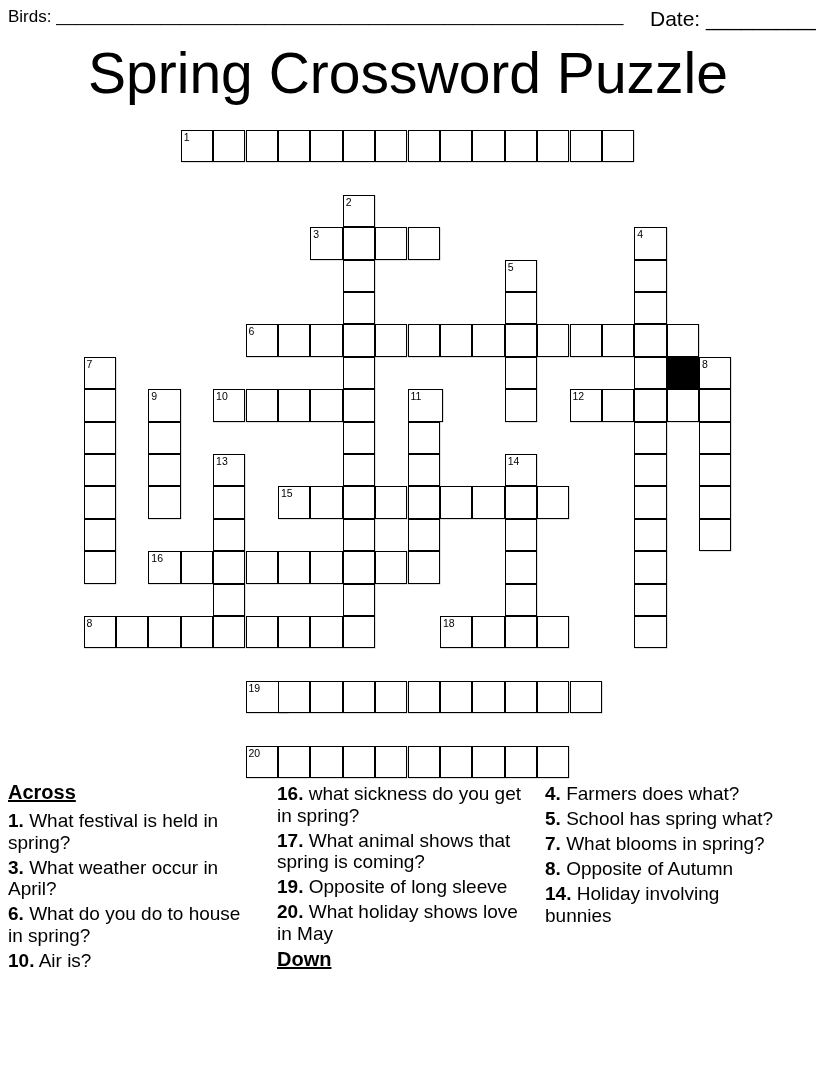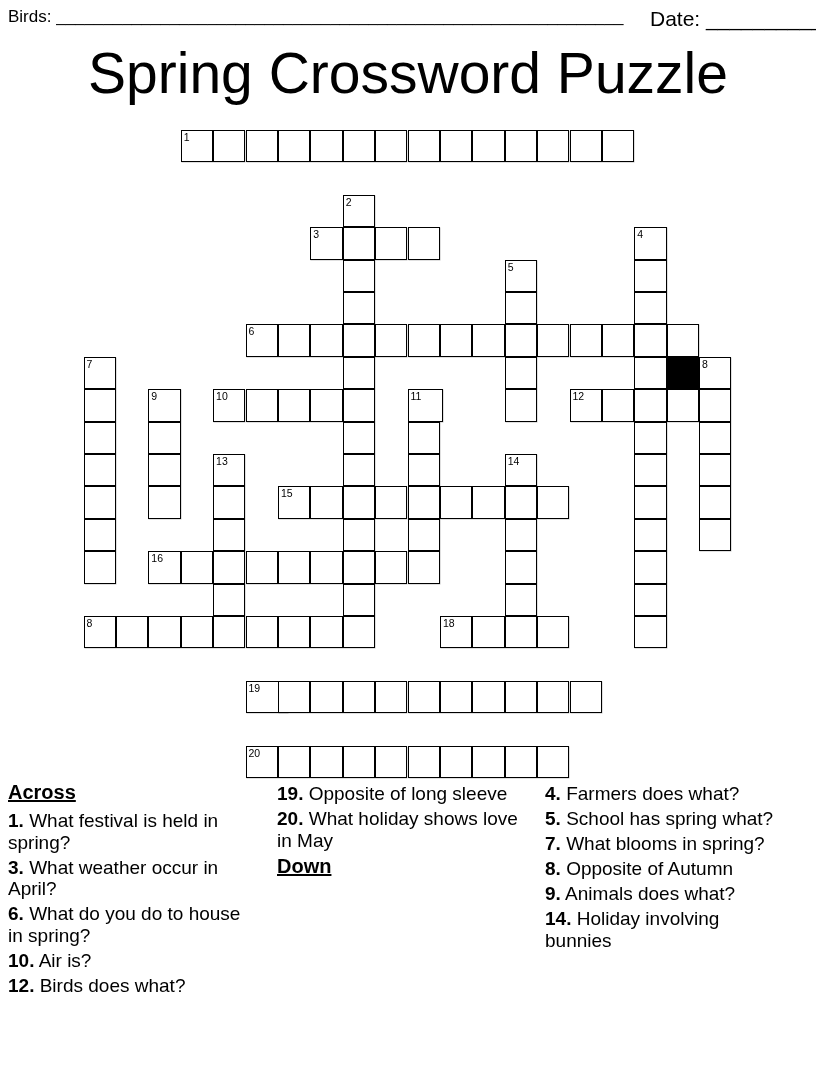--- a/index.html
+++ b/index.html
@@ -233,27 +233,27 @@
     <div class="cell" style="left: 453.6px; top: 615.6px; width: 32.4px; height: 32.4px;"></div>
     <div class="cell black" style="left: 583.2px; top: 226.8px; width: 32.4px; height: 32.4px;"></div>
   </div>
 
 <div class="clue-col c1">
     <div class="clue-heading">Across</div>
     <p class="clue"><b>1.</b> What festival is held in spring?</p>
     <p class="clue"><b>3.</b> What weather occur in April?</p>
     <p class="clue"><b>6.</b> What do you do to house in spring?</p>
     <p class="clue"><b>10.</b> Air is?</p>
-    <p class="clue"><b>12.</b> Birds does what?</p>
   </div>
 <div class="clue-col c2">
+    <p class="clue"><b>16.</b> what sickness do you get in spring?</p>
+    <p class="clue"><b>17.</b> What animal shows that spring is coming?</p>
     <p class="clue"><b>19.</b> Opposite of long sleeve</p>
     <p class="clue"><b>20.</b> What holiday shows love in May</p>
     <div class="clue-heading">Down</div>
   </div>
 <div class="clue-col c3">
     <p class="clue"><b>4.</b> Farmers does what?</p>
     <p class="clue"><b>5.</b> School has spring what?</p>
     <p class="clue"><b>7.</b> What blooms in spring?</p>
     <p class="clue"><b>8.</b> Opposite of Autumn</p>
-    <p class="clue"><b>9.</b> Animals does what?</p>
     <p class="clue"><b>14.</b> Holiday involving bunnies</p>
   </div>
 
 </body></html>

